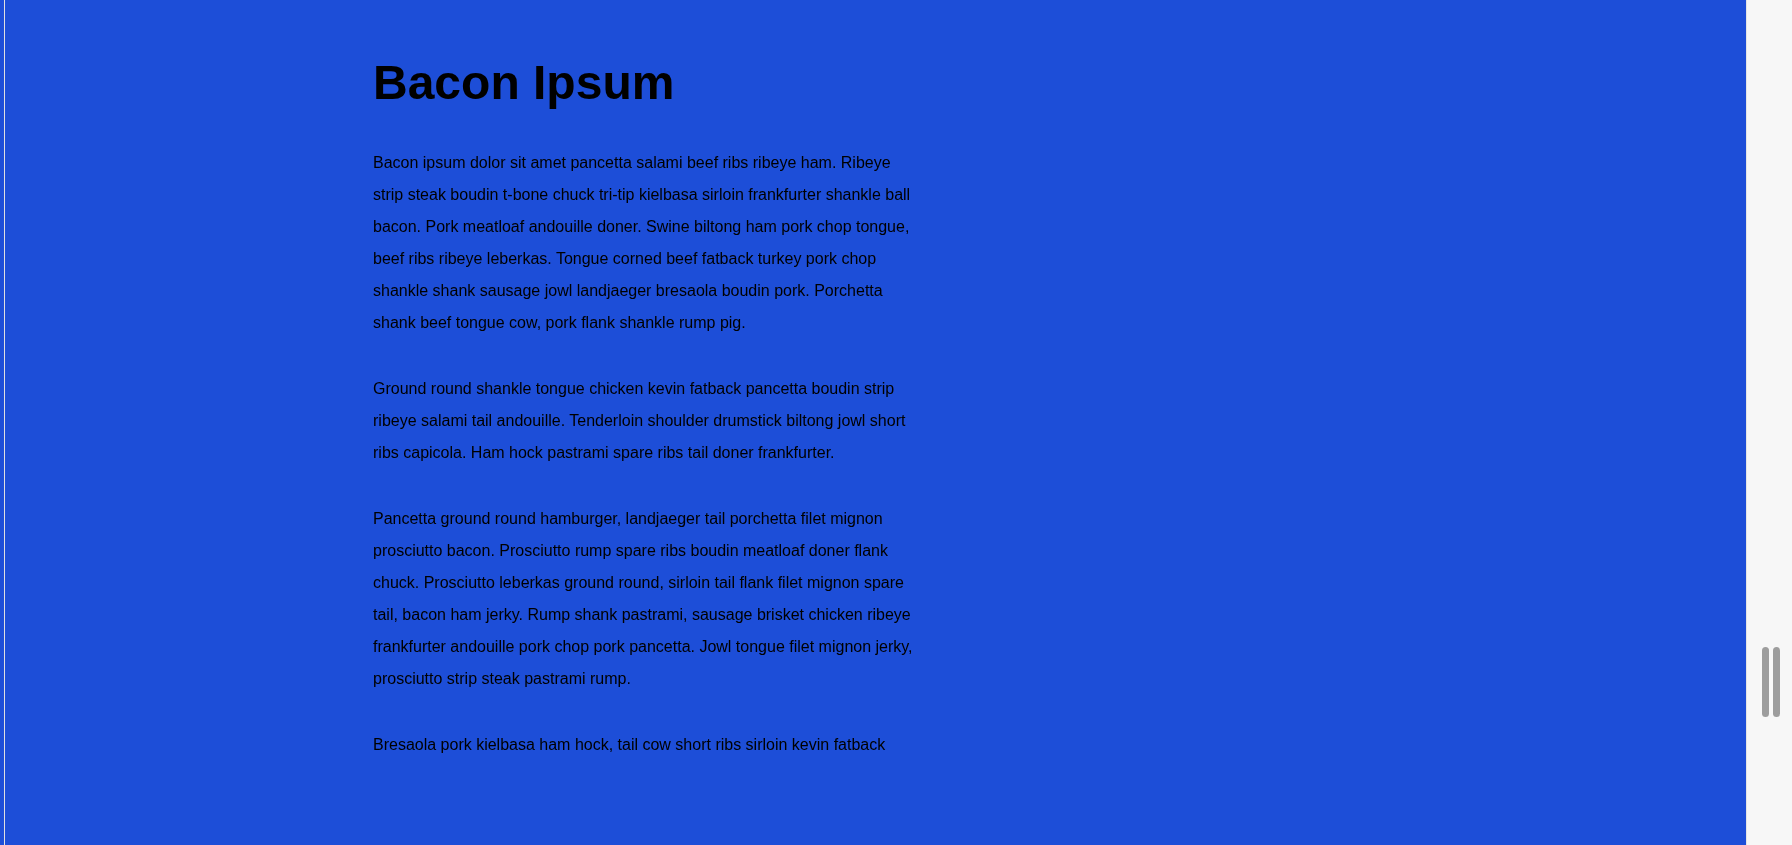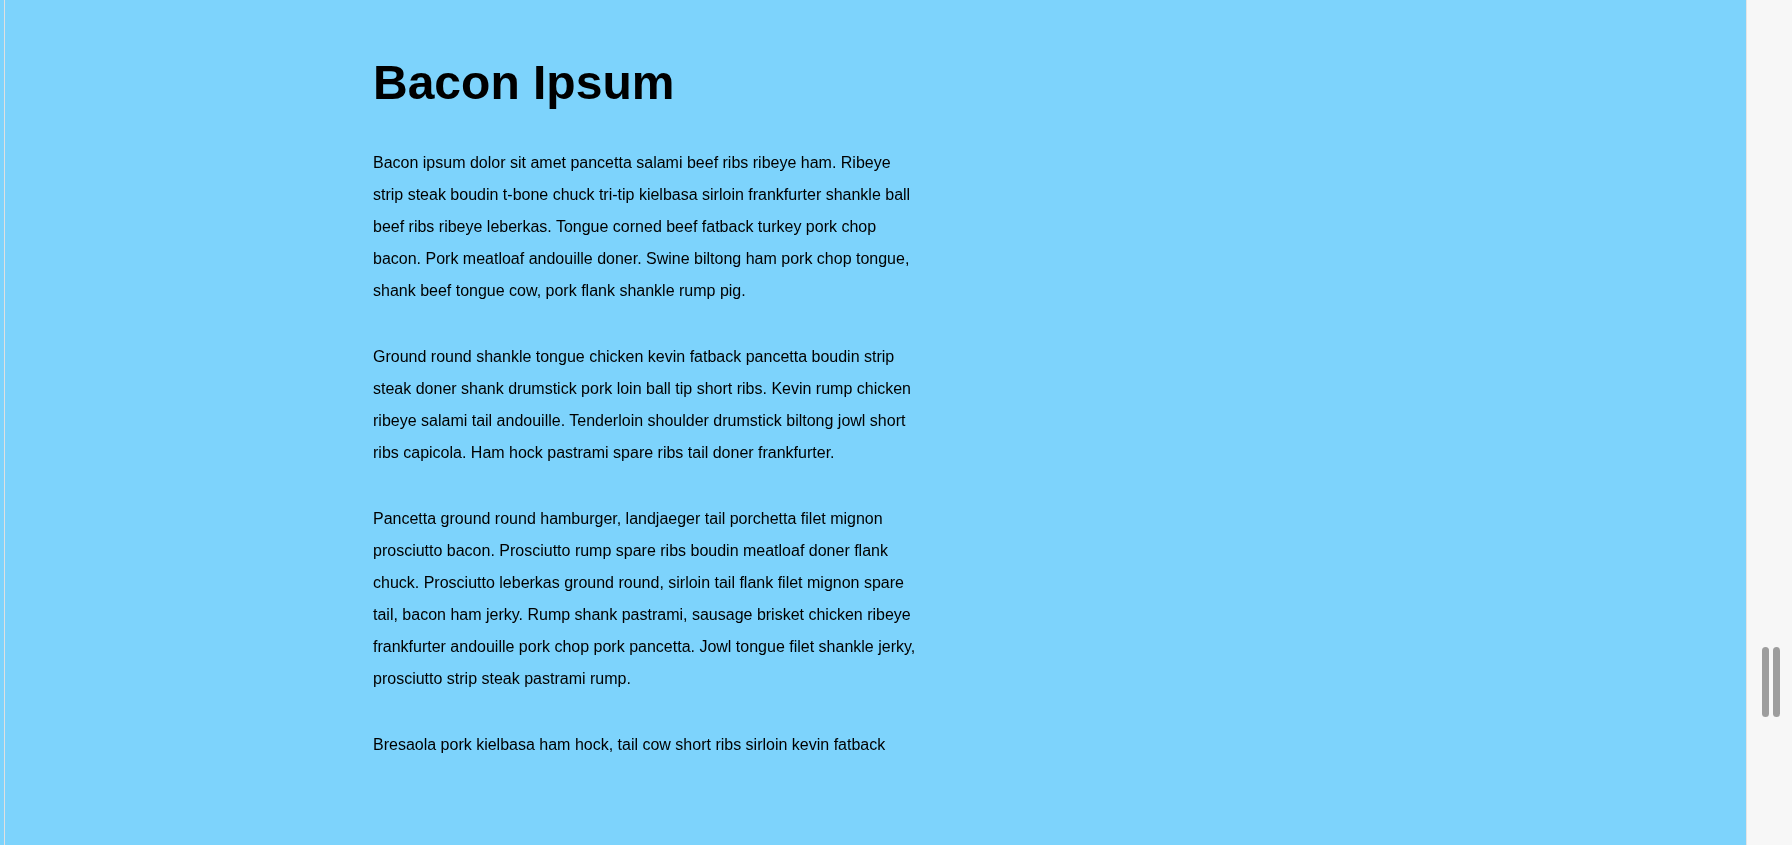--- a/index.html
+++ b/index.html
@@ -9,21 +9,21 @@
     height: 845px;
     background: #ffffff;
     overflow: hidden;
     font-family: "Liberation Sans", "DejaVu Sans", sans-serif;
     color: #000000;
   }
   .viewport {
     position: relative;
     width: 1792px;
     height: 845px;
-    background: #7dd3fc;
+    background: #1d4ed8;
     overflow: hidden;
   }
   .page-edge-line {
     position: absolute;
     left: 4px;
     top: 0;
     width: 1px;
     height: 845px;
     background: #e0e0e0;
   }
@@ -75,38 +75,38 @@
 
   <div class="page-edge-line"></div>
 
   <div class="content">
 
     <h1 class="doc-title">Bacon Ipsum</h1>
 
     <div class="para">
       <div class="line">Bacon ipsum dolor sit amet pancetta salami beef ribs ribeye ham. Ribeye</div>
       <div class="line">strip steak boudin t-bone chuck tri-tip kielbasa sirloin frankfurter shankle ball</div>
+      <div class="line">bacon. Pork meatloaf andouille doner. Swine biltong ham pork chop tongue,</div>
       <div class="line">beef ribs ribeye leberkas. Tongue corned beef fatback turkey pork chop</div>
-      <div class="line">bacon. Pork meatloaf andouille doner. Swine biltong ham pork chop tongue,</div>
+      <div class="line">shankle shank sausage jowl landjaeger bresaola boudin pork. Porchetta</div>
       <div class="line">shank beef tongue cow, pork flank shankle rump pig.</div>
     </div>
 
     <div class="para">
       <div class="line">Ground round shankle tongue chicken kevin fatback pancetta boudin strip</div>
-      <div class="line">steak doner shank drumstick pork loin ball tip short ribs. Kevin rump chicken</div>
       <div class="line">ribeye salami tail andouille. Tenderloin shoulder drumstick biltong jowl short</div>
       <div class="line">ribs capicola. Ham hock pastrami spare ribs tail doner frankfurter.</div>
     </div>
 
     <div class="para">
       <div class="line">Pancetta ground round hamburger, landjaeger tail porchetta filet mignon</div>
       <div class="line">prosciutto bacon. Prosciutto rump spare ribs boudin meatloaf doner flank</div>
       <div class="line">chuck. Prosciutto leberkas ground round, sirloin tail flank filet mignon spare</div>
       <div class="line">tail, bacon ham jerky. Rump shank pastrami, sausage brisket chicken ribeye</div>
-      <div class="line">frankfurter andouille pork chop pork pancetta. Jowl tongue filet shankle jerky,</div>
+      <div class="line">frankfurter andouille pork chop pork pancetta. Jowl tongue filet mignon jerky,</div>
       <div class="line">prosciutto strip steak pastrami rump.</div>
     </div>
 
     <div class="para">
       <div class="line">Bresaola pork kielbasa ham hock, tail cow short ribs sirloin kevin fatback</div>
     </div>
 
   </div>
 
   <div class="scrollbar-track">

